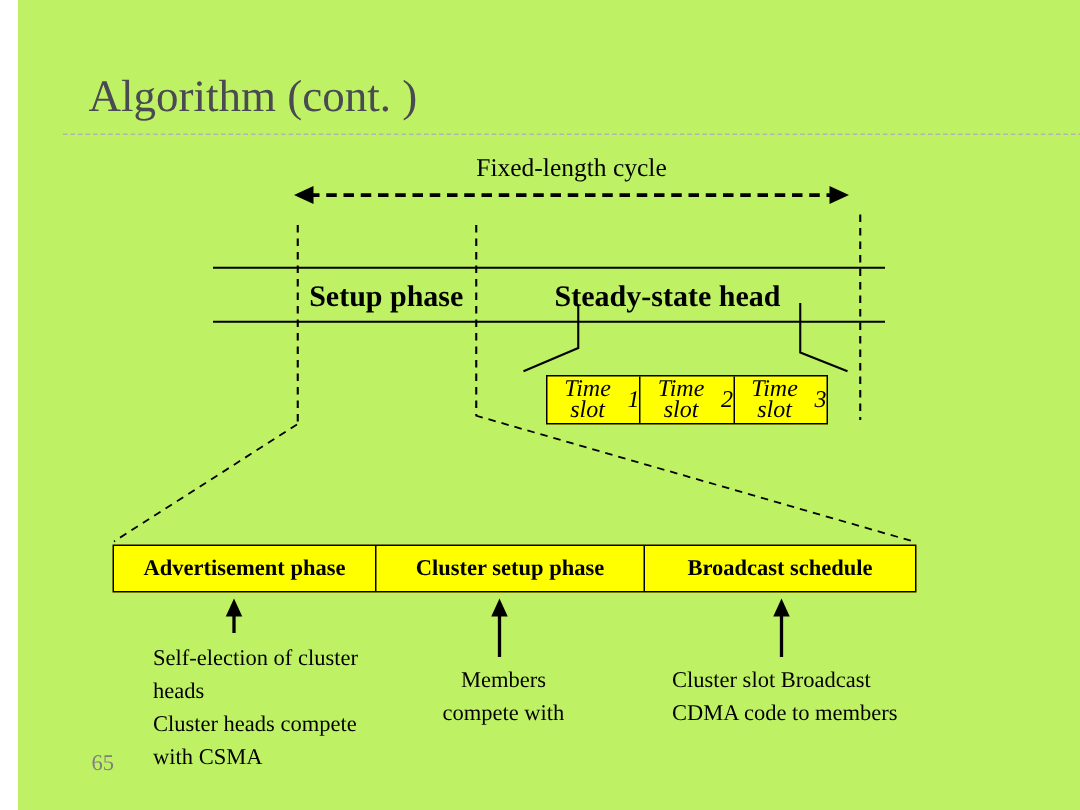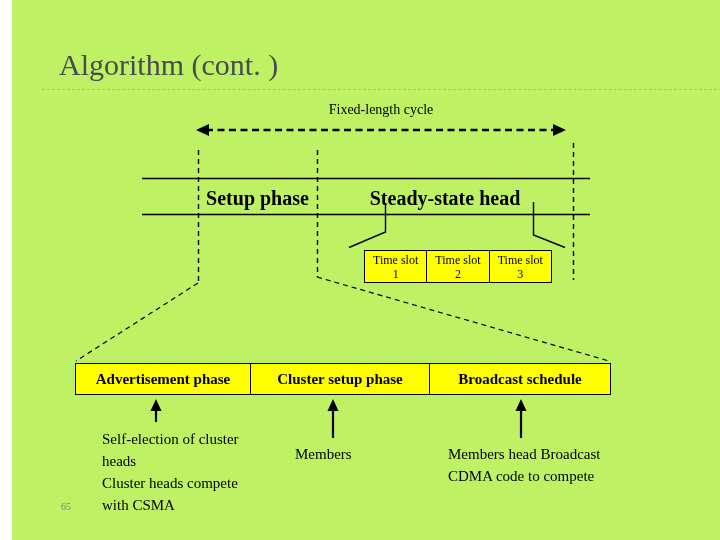--- a/index.html
+++ b/index.html
@@ -18,56 +18,56 @@
   .page-title{
     left:47px;top:48px;font-size:30px;line-height:34px;
     color:var(--title-gray,#4a4a52);white-space:nowrap;
   }
   .title-divider{
     left:30px;top:89px;width:680px;height:0;
     border-top:1px dashed var(--divider-gray,#b3b3b3);
   }
   .cycle-label{
     left:186px;top:102px;width:366px;text-align:center;
-    font-size:14px;white-space:nowrap;
+    font-size:17px;white-space:nowrap;
   }
   .phase-label{
     font-weight:bold;font-size:20px;white-space:nowrap;text-align:center;
   }
   .setup-phase-label{left:186px;top:187px;width:119px;}
   .steady-phase-label{left:305px;top:187px;width:256px;}
   .slot-row{
     left:352px;top:250px;width:188px;height:33px;display:flex;
     background:var(--highlight-yellow,#ff0);border:1px solid var(--line-black,#000);
     box-sizing:border-box;
   }
   .slot-cell{
-    flex:1;display:flex;flex-direction:column;align-items:center;justify-content:center;
-    font-size:12px;line-height:14px;text-align:center;
+    flex:1;display:flex;flex-direction:row;align-items:center;justify-content:center;
+    font-size:16px;line-height:14px;text-align:center;font-style:italic;
   }
   .slot-cell + .slot-cell{border-left:1px solid var(--line-black,#000);}
   .detail-row{
     left:63px;top:363px;width:536px;height:32px;display:flex;
     background:var(--highlight-yellow,#ff0);border:1px solid var(--line-black,#000);
     box-sizing:border-box;
   }
   .detail-cell{
     display:flex;align-items:center;justify-content:center;
     font-weight:bold;font-size:15px;white-space:nowrap;
   }
   .detail-cell + .detail-cell{border-left:1px solid var(--line-black,#000);}
   .dc1{width:174px;}
   .dc2{width:178px;}
   .dc3{flex:1;}
   .note{font-size:15px;line-height:22px;white-space:nowrap;}
   .note-1{left:90px;top:428px;}
   .note-2{left:283px;top:443px;text-align:center;}
   .note-3{left:436px;top:443px;}
   .page-number{
-    left:49px;top:501px;font-size:10px;color:var(--page-number-gray,#7f7f7f);
+    left:49px;top:501px;font-size:15px;color:var(--page-number-gray,#7f7f7f);
   }
   svg.overlay{position:absolute;left:0;top:0;pointer-events:none;}
 </style>
 </head>
 <body>
 
 <div class="slide">
 
   <div class="abs page-title">Algorithm (cont. )</div>
   <div class="abs title-divider"></div>
@@ -99,24 +99,25 @@
     <div>with CSMA</div>
   </div>
 
   <div class="abs detail-row">
     <div class="detail-cell dc1">Advertisement phase</div>
     <div class="detail-cell dc2">Cluster setup phase</div>
     <div class="detail-cell dc3">Broadcast schedule</div>
   </div>
   <div class="abs note note-2">
     <div>Members</div>
+    <div>compete with</div>
   </div>
   <div class="abs note note-3">
-    <div>Members head Broadcast</div>
-    <div>CDMA code to compete</div>
+    <div>Cluster slot Broadcast</div>
+    <div>CDMA code to members</div>
   </div>
 
   <div class="abs page-number">65</div>
 
   <svg class="overlay" width="720" height="540" viewBox="0 0 720 540">
 
     <g>
       <line x1="194" y1="130" x2="544" y2="130" stroke="#000" stroke-width="2.5" stroke-dasharray="7 4.5"></line>
       <polygon points="184,130 197,124 197,136" fill="#000"></polygon>
       <polygon points="554,130 541,124 541,136" fill="#000"></polygon>

